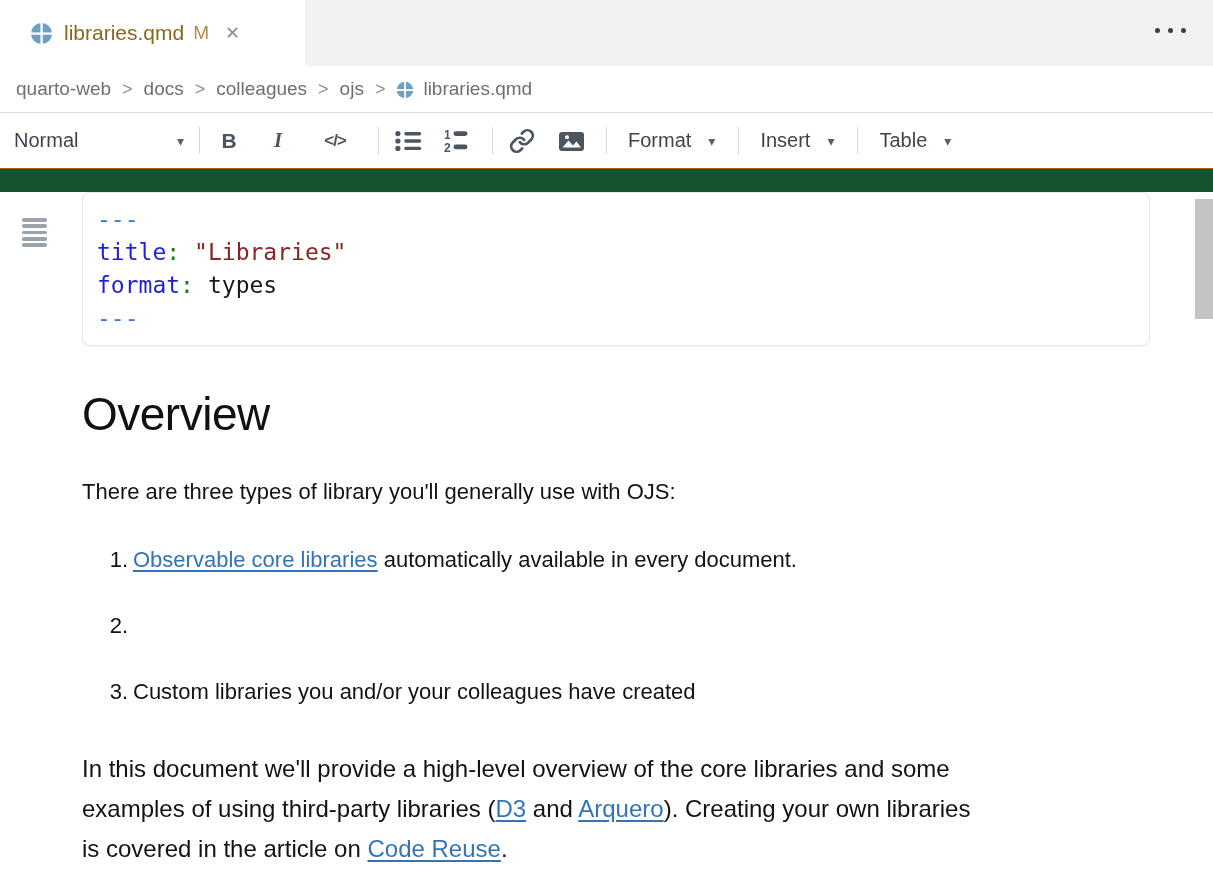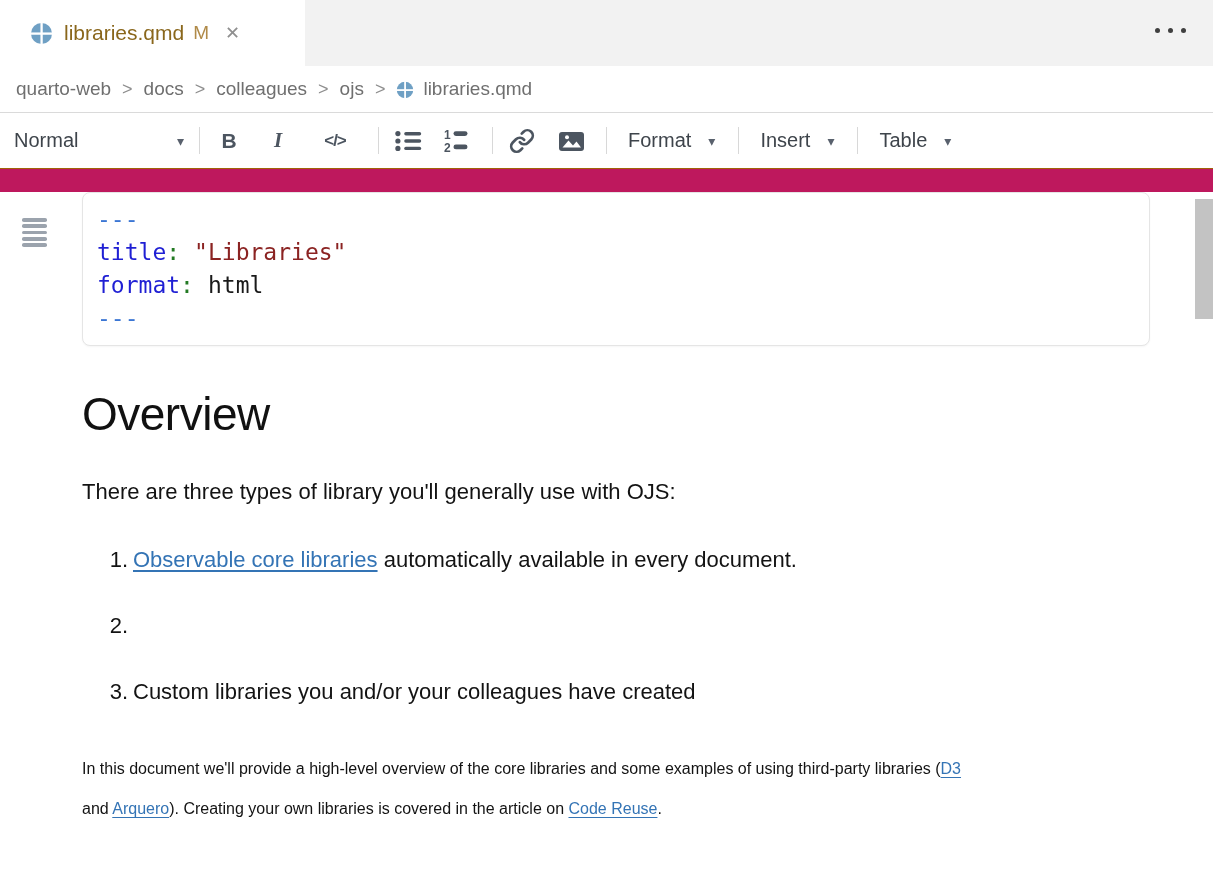--- a/index.html
+++ b/index.html
@@ -1,17 +1,17 @@
 <!DOCTYPE html>
 <html><head>
 <meta charset="utf-8">
 <style>
   * { box-sizing: border-box; margin: 0; padding: 0; }
   html,body { width:1213px; height:889px; background:#fff; font-family:"Liberation Sans", sans-serif; }
-  .app { position:relative; width:1213px; height:889px; overflow:hidden; background:#be185d; }
+  .app { position:relative; width:1213px; height:889px; overflow:hidden; background:#14532d; }
 
   
   .tabbar { position:relative; height:66px; background:#f2f2f2; display:flex; align-items:stretch; }
   .tab { width:305px; background:#ffffff; display:flex; align-items:center; padding-left:30px; }
   .tab-qicon { width:23px; height:23px; flex:0 0 auto; }
   .tab-title { margin-left:11px; font-size:21px; color:#8a671c; }
   .tab-badge { margin-left:9px; font-size:19px; color:#b08a48; }
   .tab-close { margin-left:16px; font-size:18px; color:#8f8f8f; cursor:pointer; line-height:1; }
   .overflow-btn { position:absolute; right:27px; top:28px; display:flex; gap:8px; cursor:pointer; }
   .overflow-btn i { width:5px; height:5px; border-radius:50%; background:#3f3f3f; display:block; }
@@ -47,21 +47,21 @@
   .y-colon { color:#237a23; }
   .y-str { color:#8b2322; padding-left:14px; }
   .y-plain { color:#1a1a1a; padding-left:14px; }
 
   .doc-h1 { margin:48px 0 0 82px; font-size:46px; line-height:40px; font-weight:400; color:#111; letter-spacing:-0.5px; }
   .doc-p { margin:45px 0 0 82px; font-size:22px; line-height:26px; color:#131313; }
   .doc-list { margin:42px 0 0 0; }
   .doc-li { display:flex; margin-bottom:40px; font-size:22px; line-height:26px; color:#131313; }
   .li-num { width:128px; text-align:right; flex:0 0 auto; }
   .li-body { margin-left:5px; }
-  .doc-closing { margin:44px 0 0 82px; width:900px; font-size:16px; line-height:40px; color:#131313; }
+  .doc-closing { margin:44px 0 0 82px; width:900px; font-size:24px; line-height:40px; color:#131313; }
   a.doc-link { color:#3474b5; text-decoration:underline; text-underline-offset:3px; cursor:pointer; }
 
   .scroll-thumb { position:absolute; right:0; top:7px; width:18px; height:120px; background:#c3c3c3; cursor:pointer; }
 </style>
 </head>
 <body>
 
 <div class="app">
 
   <div class="tabbar">
@@ -166,21 +166,21 @@
       <i></i>
         <i></i>
         <i></i>
         <i></i>
         <i></i>
     </div>
 
     <div class="yaml">
       <div><span class="y-delim">---</span></div>
       <div><span class="y-key">title</span><span class="y-colon">:</span><span class="y-str">"Libraries"</span></div>
-      <div><span class="y-key">format</span><span class="y-colon">:</span><span class="y-plain">html</span></div>
+      <div><span class="y-key">format</span><span class="y-colon">:</span><span class="y-plain">types</span></div>
       <div><span class="y-delim">---</span></div>
     </div>
 
     <h1 class="doc-h1">Overview</h1>
 
     <p class="doc-p">There are three types of library you'll generally use with OJS:</p>
 
     <div class="doc-list">
       <div class="doc-li">
         <span class="li-num">1.</span>

